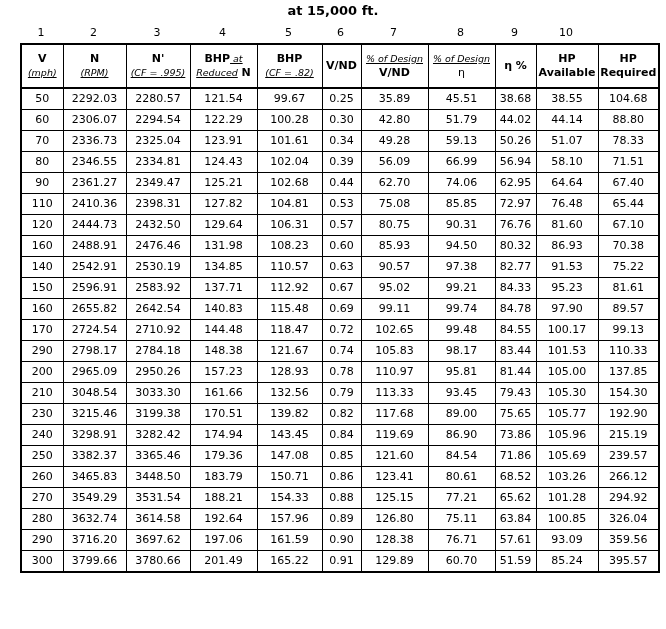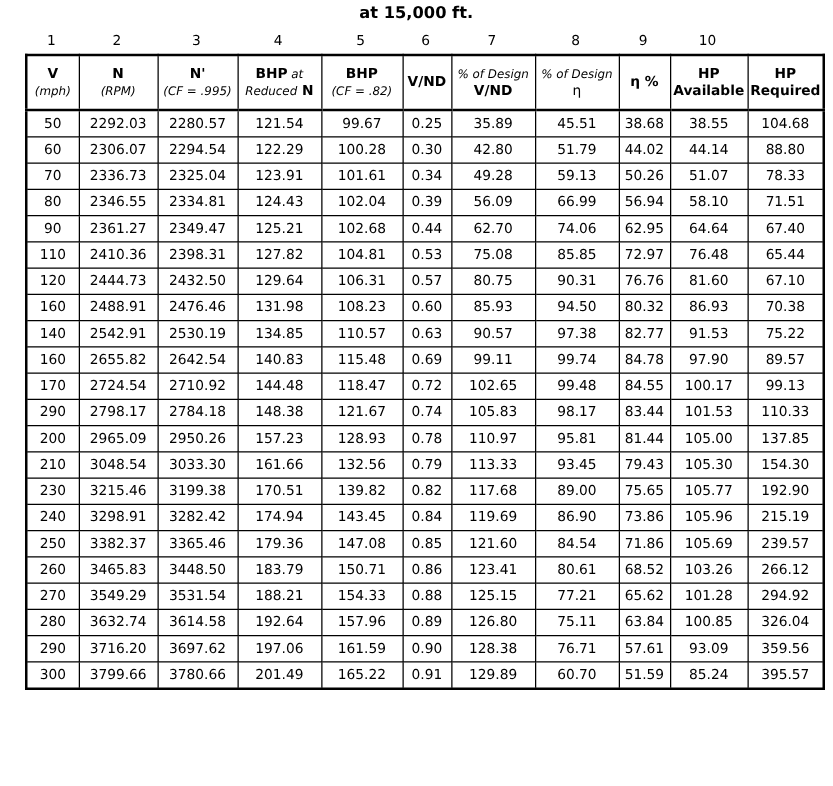--- a/index.html
+++ b/index.html
@@ -53,20 +53,21 @@
     font-size: 11px;
     font-weight: normal;
     height: 20px;
     line-height: 20px;
     padding: 0;
   }
   th .seg-it {
     font-style: italic;
     font-weight: normal;
     font-size: 9.5px;
+    text-decoration: underline;
   }
   th .seg-b { font-weight: bold; }
   th .seg-n { font-weight: normal; }
   th .hline { display: block; }
 </style>
 </head>
 <body>
 
 <div class="page">
   <div class="title">at 15,000 ft.</div>
@@ -255,20 +256,33 @@
           <td>134.85</td>
           <td>110.57</td>
           <td>0.63</td>
           <td>90.57</td>
           <td>97.38</td>
           <td>82.77</td>
           <td>91.53</td>
           <td>75.22</td>
         </tr>
         <tr>
+          <td>150</td>
+          <td>2596.91</td>
+          <td>2583.92</td>
+          <td>137.71</td>
+          <td>112.92</td>
+          <td>0.67</td>
+          <td>95.02</td>
+          <td>99.21</td>
+          <td>84.33</td>
+          <td>95.23</td>
+          <td>81.61</td>
+        </tr>
+        <tr>
           <td>160</td>
           <td>2655.82</td>
           <td>2642.54</td>
           <td>140.83</td>
           <td>115.48</td>
           <td>0.69</td>
           <td>99.11</td>
           <td>99.74</td>
           <td>84.78</td>
           <td>97.90</td>

